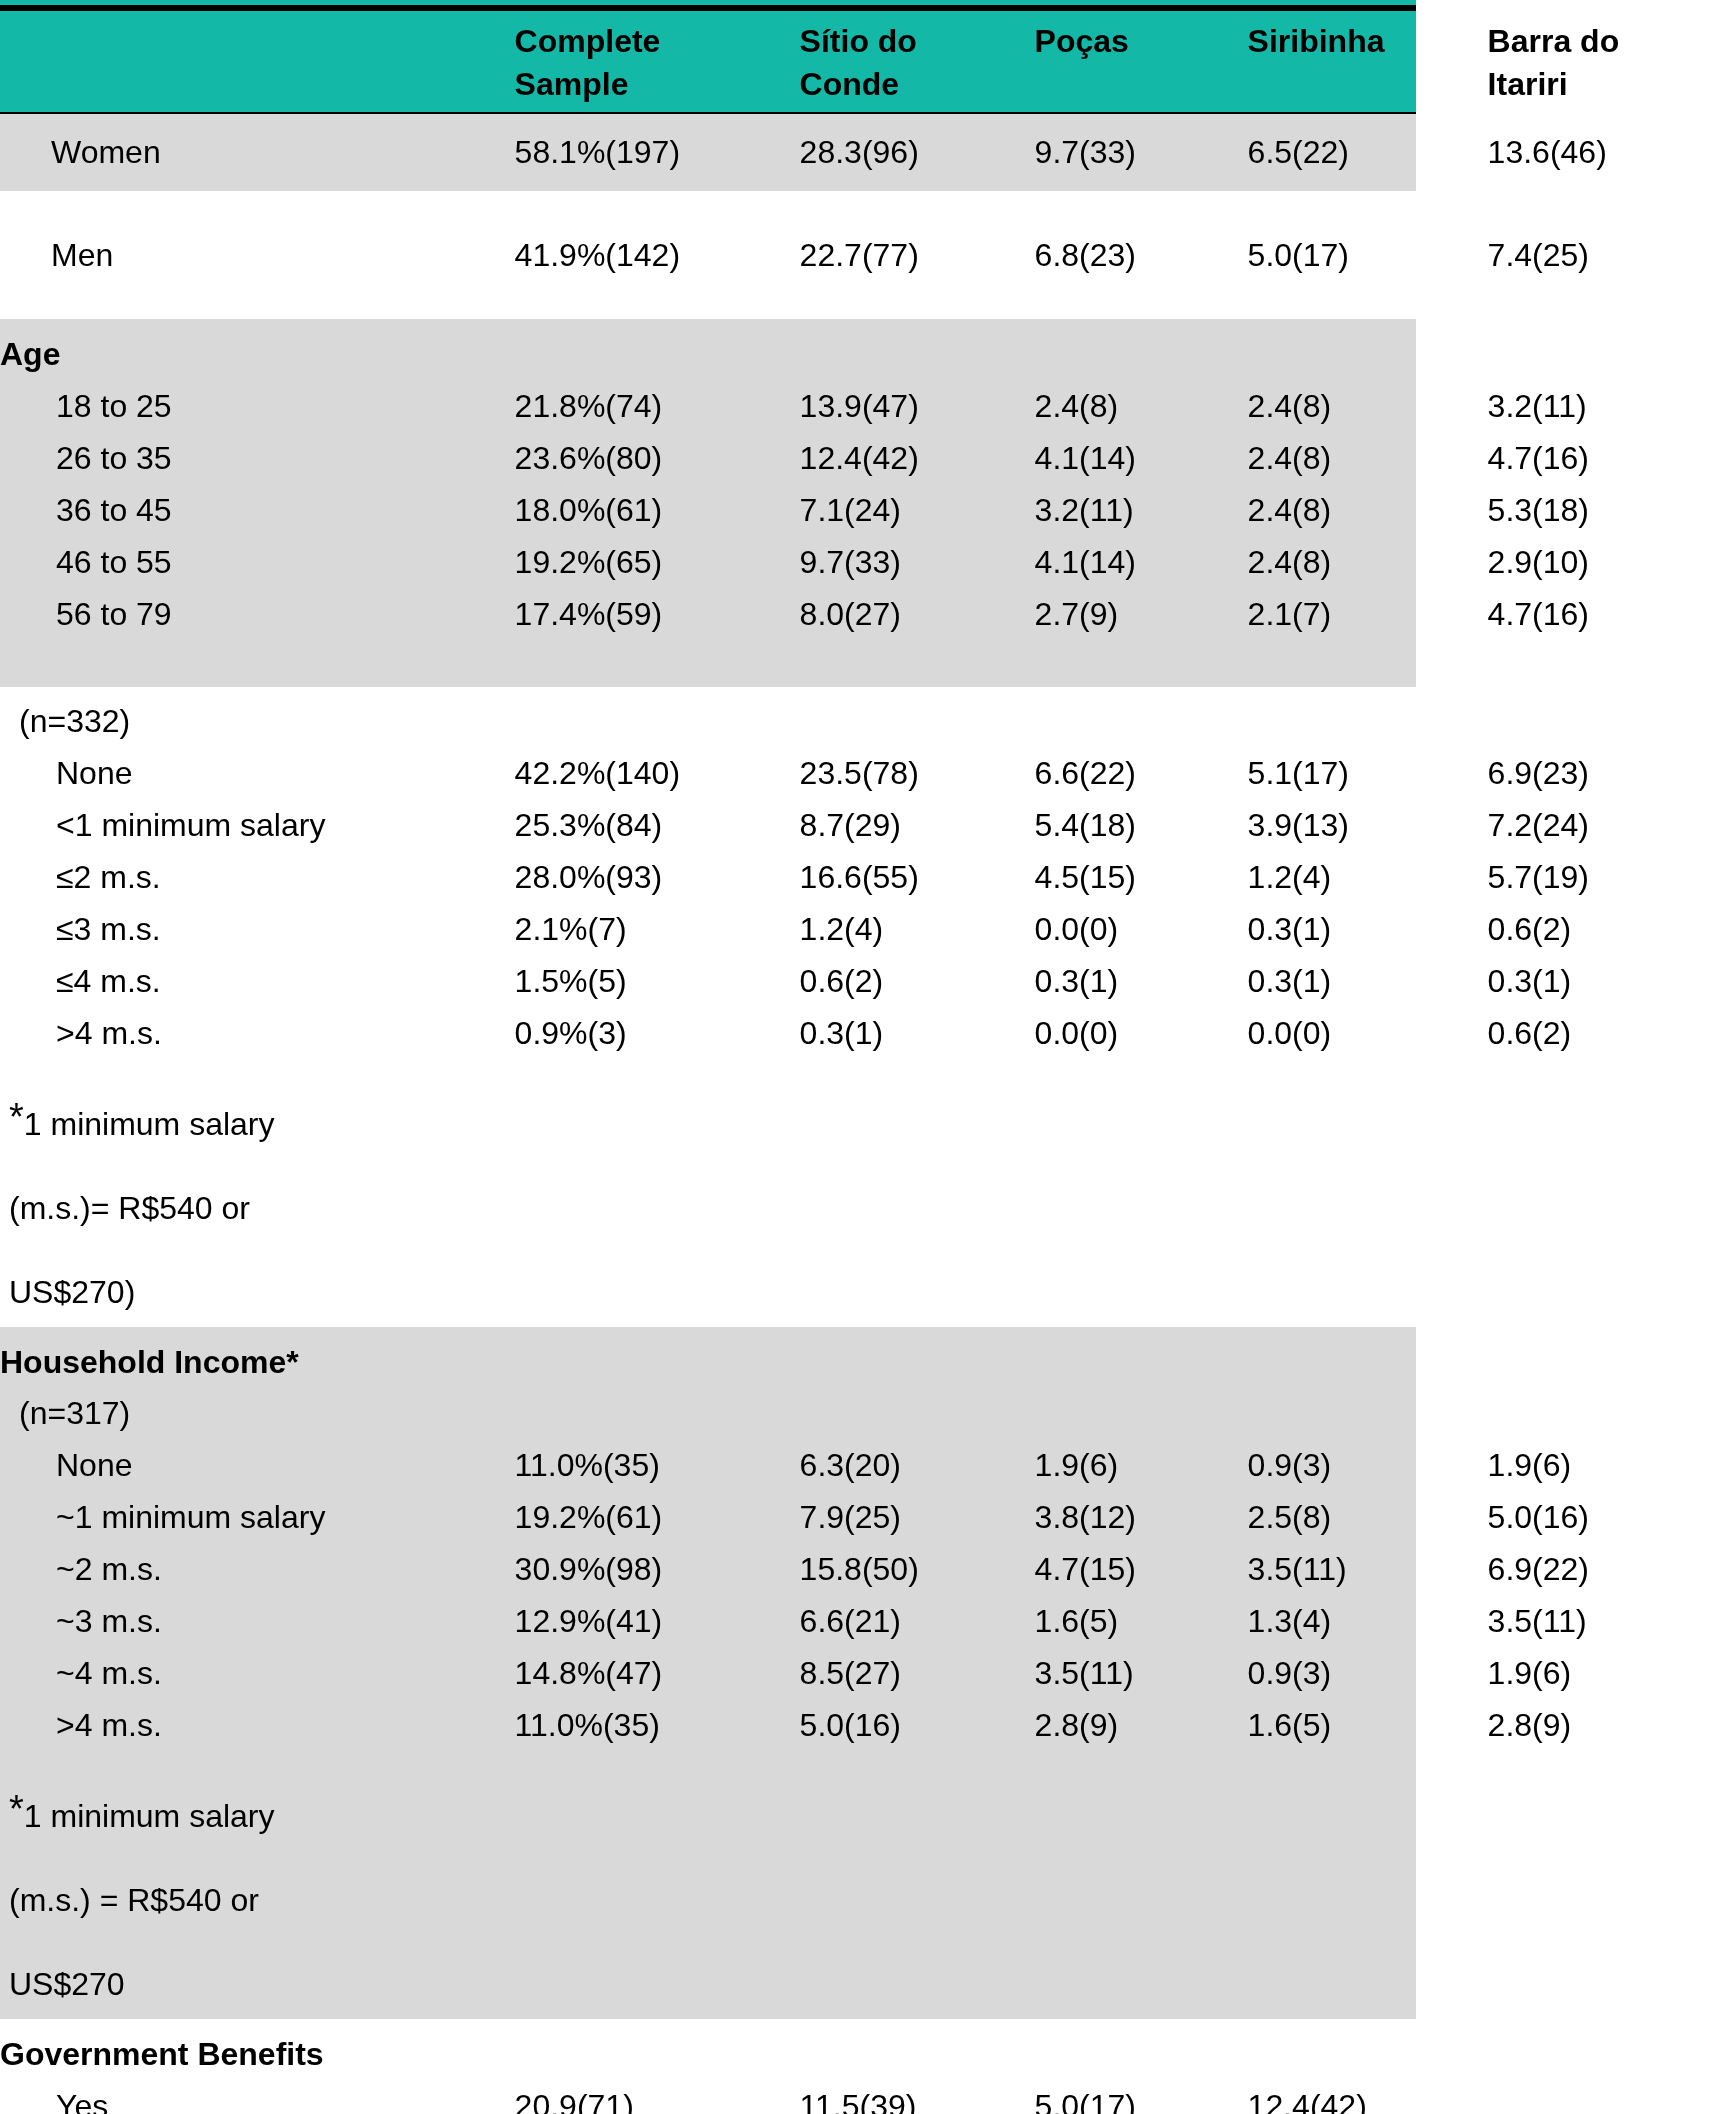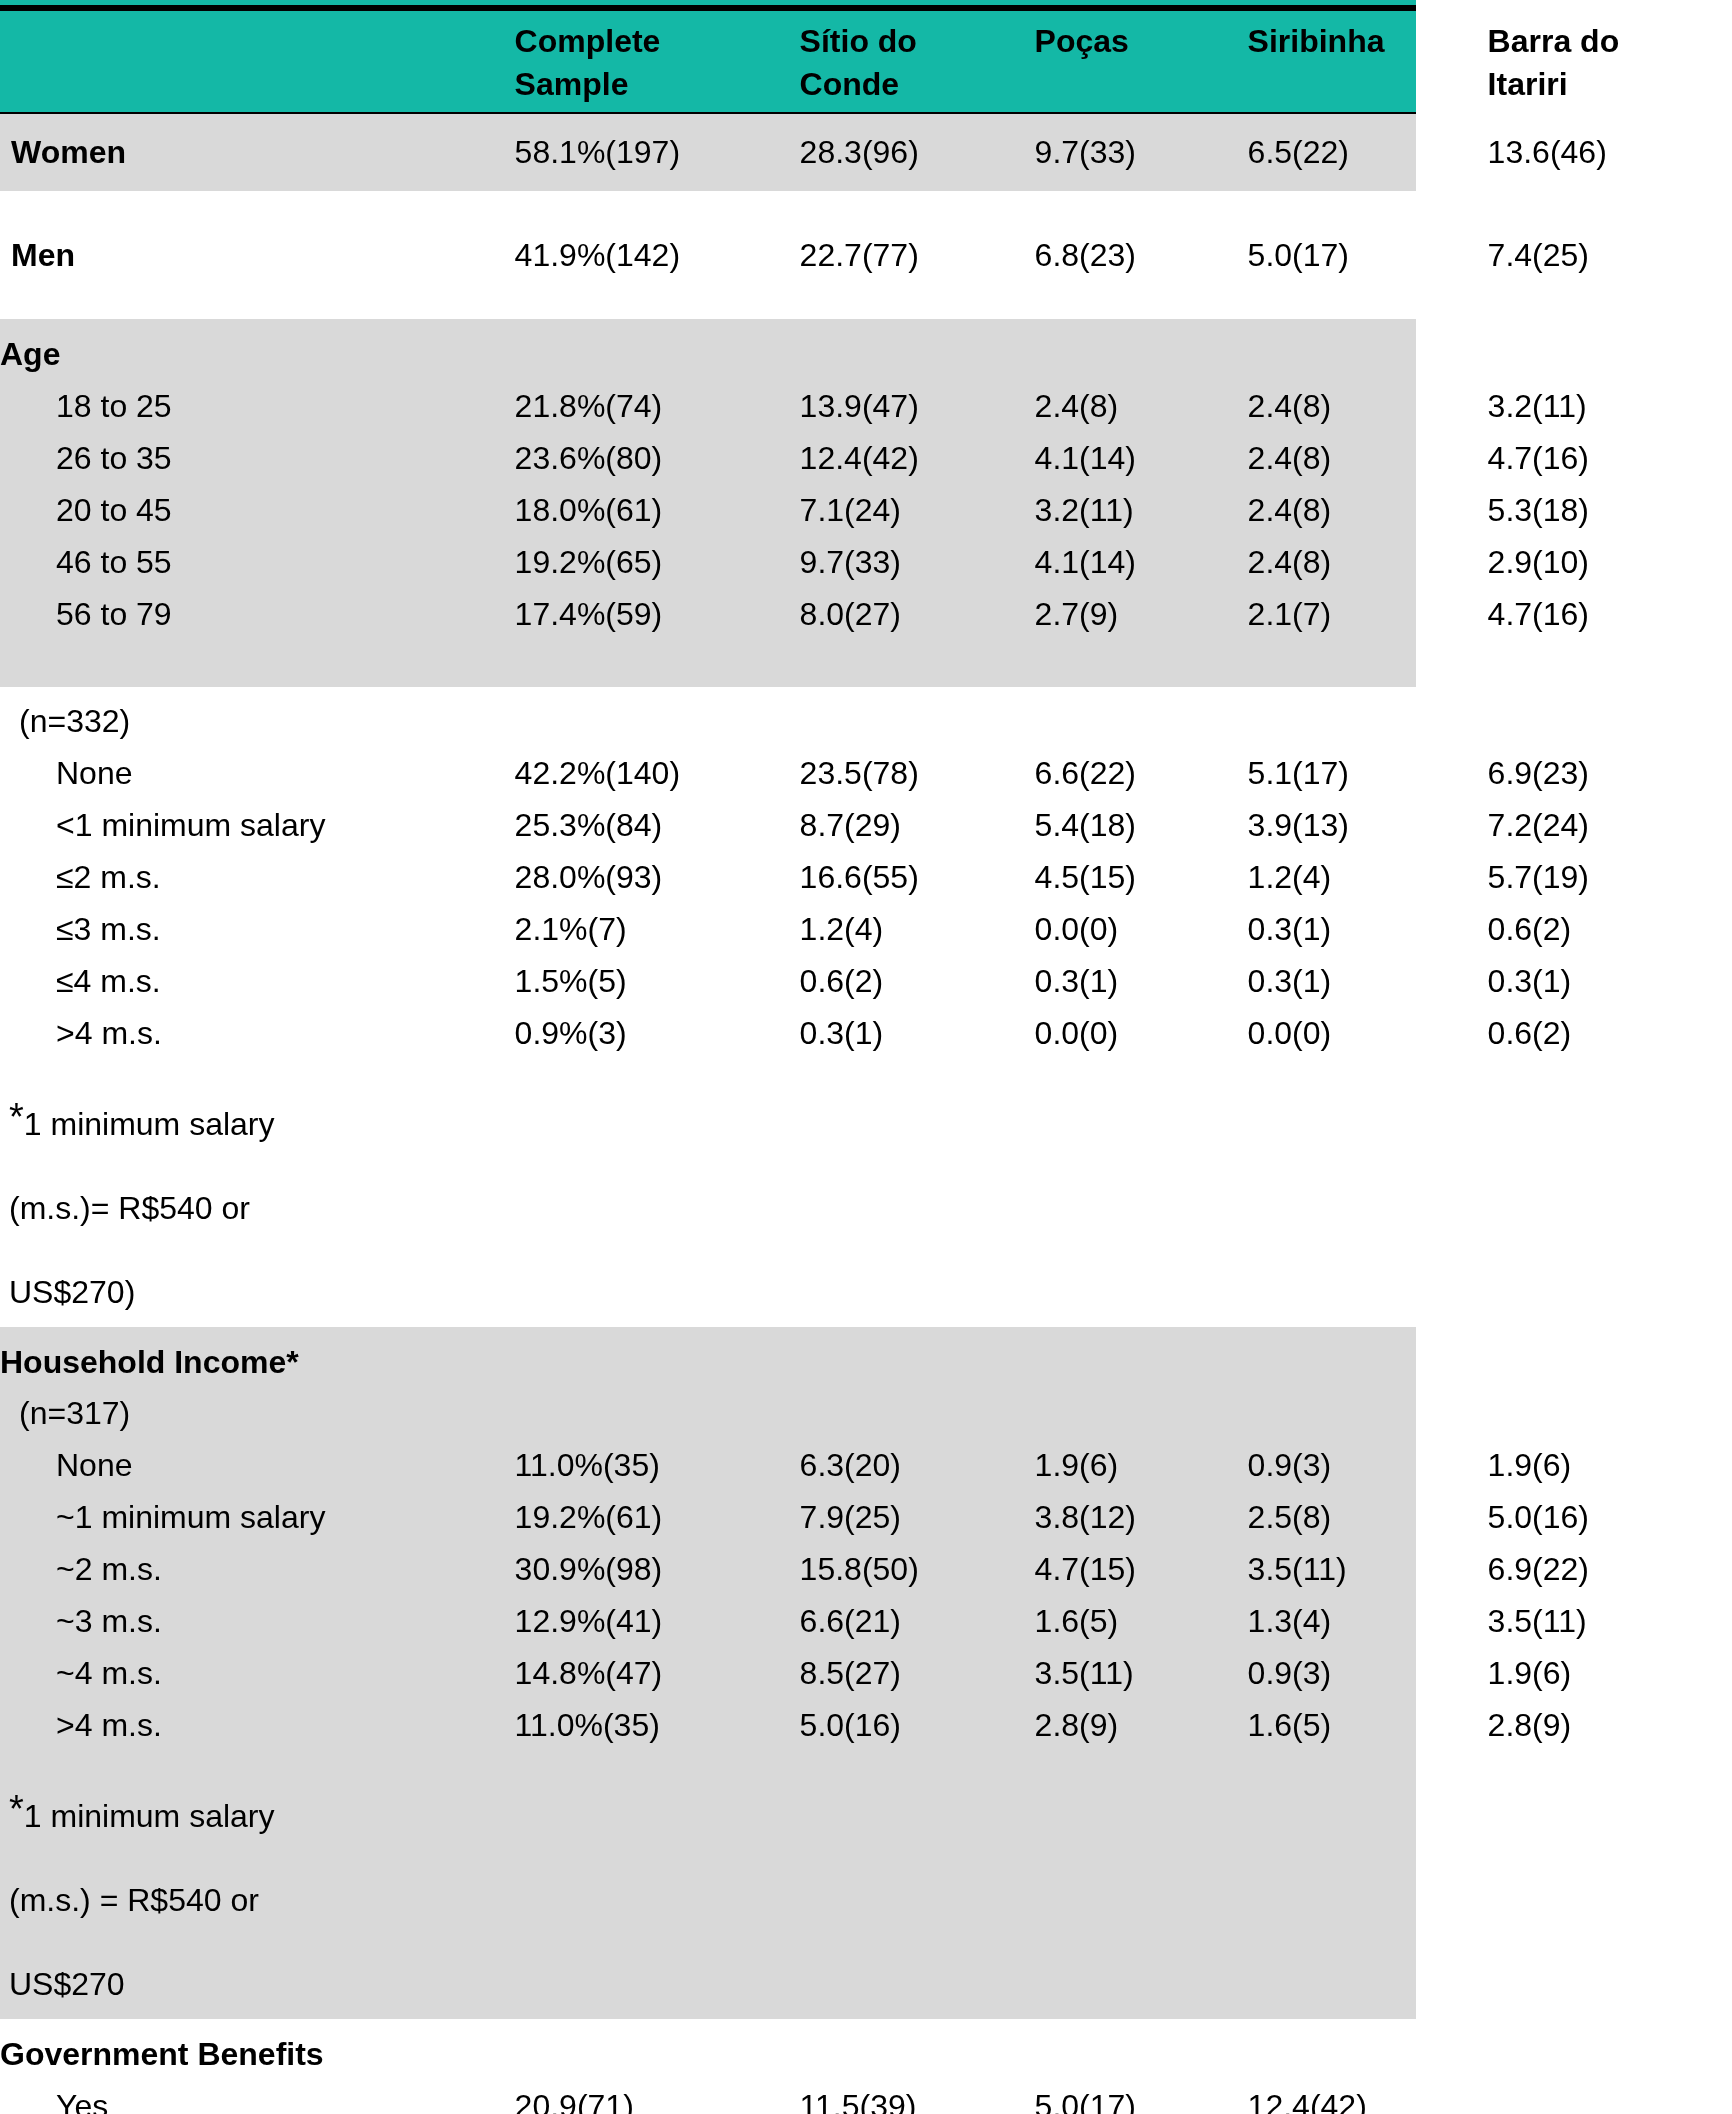--- a/index.html
+++ b/index.html
@@ -31,21 +31,21 @@
     line-height: 52px;
     padding-left: 3.6px;
     white-space: nowrap;
   }
   .cell.first {
     padding-left: 11px;
   }
   .cell.indent {
     padding-left: 56px;
   }
-  .bold { font-weight: bold; }
+  .bold { font-weight: normal; margin-left: 40px; }
 
   
   #header-section {
     padding: 9px 0 5.4px 0;
     border-bottom: 2.7px solid #000000;
   }
   .head-cell {
     font-size: 32px;
     line-height: 43px;
     font-weight: bold;
@@ -163,21 +163,21 @@
           </div>
           <div class="grid-row">
             <div class="cell first indent">26 to 35</div>
             <div class="cell">23.6%(80)</div>
             <div class="cell">12.4(42)</div>
             <div class="cell">4.1(14)</div>
             <div class="cell">2.4(8)</div>
             <div class="cell">4.7(16)</div>
           </div>
           <div class="grid-row">
-            <div class="cell first indent">20 to 45</div>
+            <div class="cell first indent">36 to 45</div>
             <div class="cell">18.0%(61)</div>
             <div class="cell">7.1(24)</div>
             <div class="cell">3.2(11)</div>
             <div class="cell">2.4(8)</div>
             <div class="cell">5.3(18)</div>
           </div>
           <div class="grid-row">
             <div class="cell first indent">46 to 55</div>
             <div class="cell">19.2%(65)</div>
             <div class="cell">9.7(33)</div>

